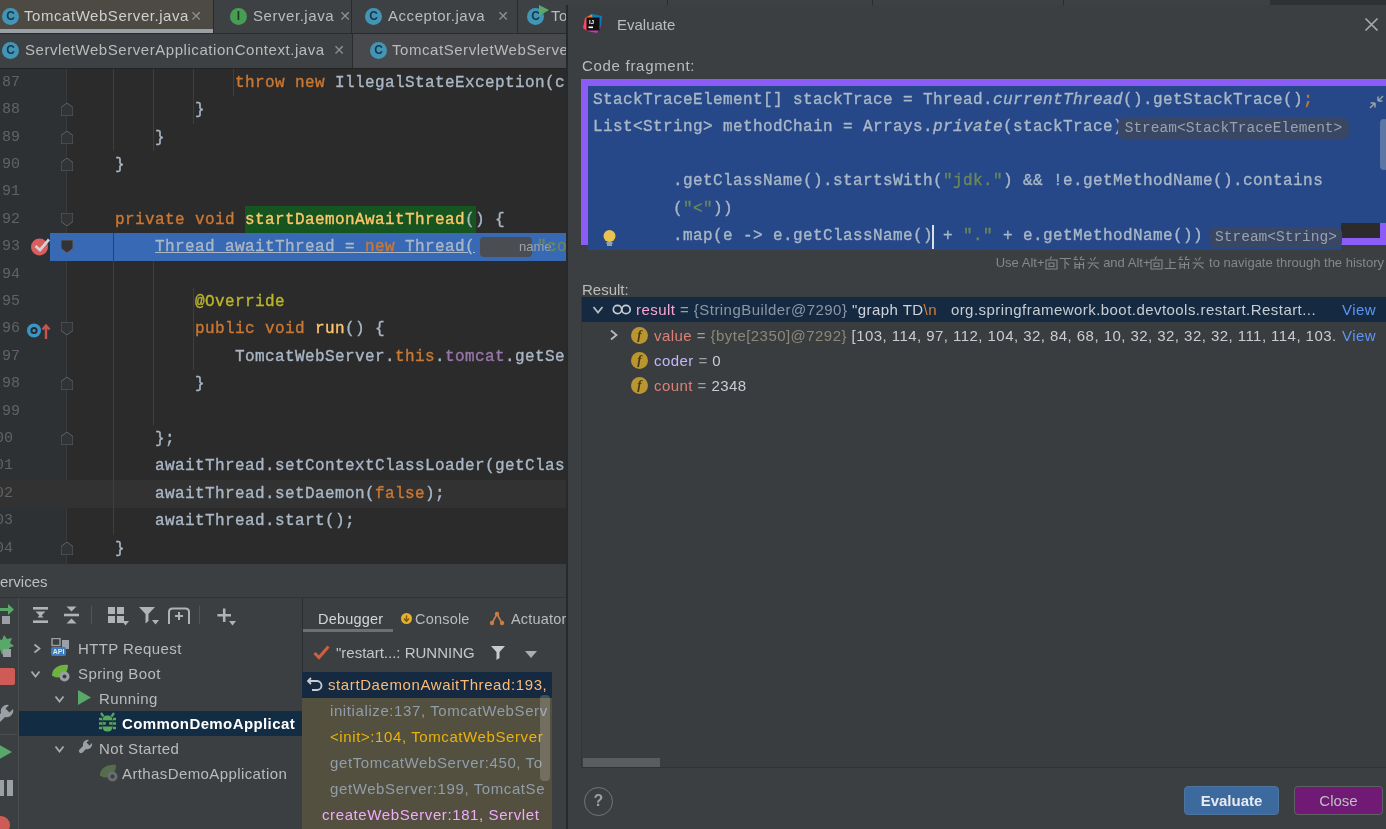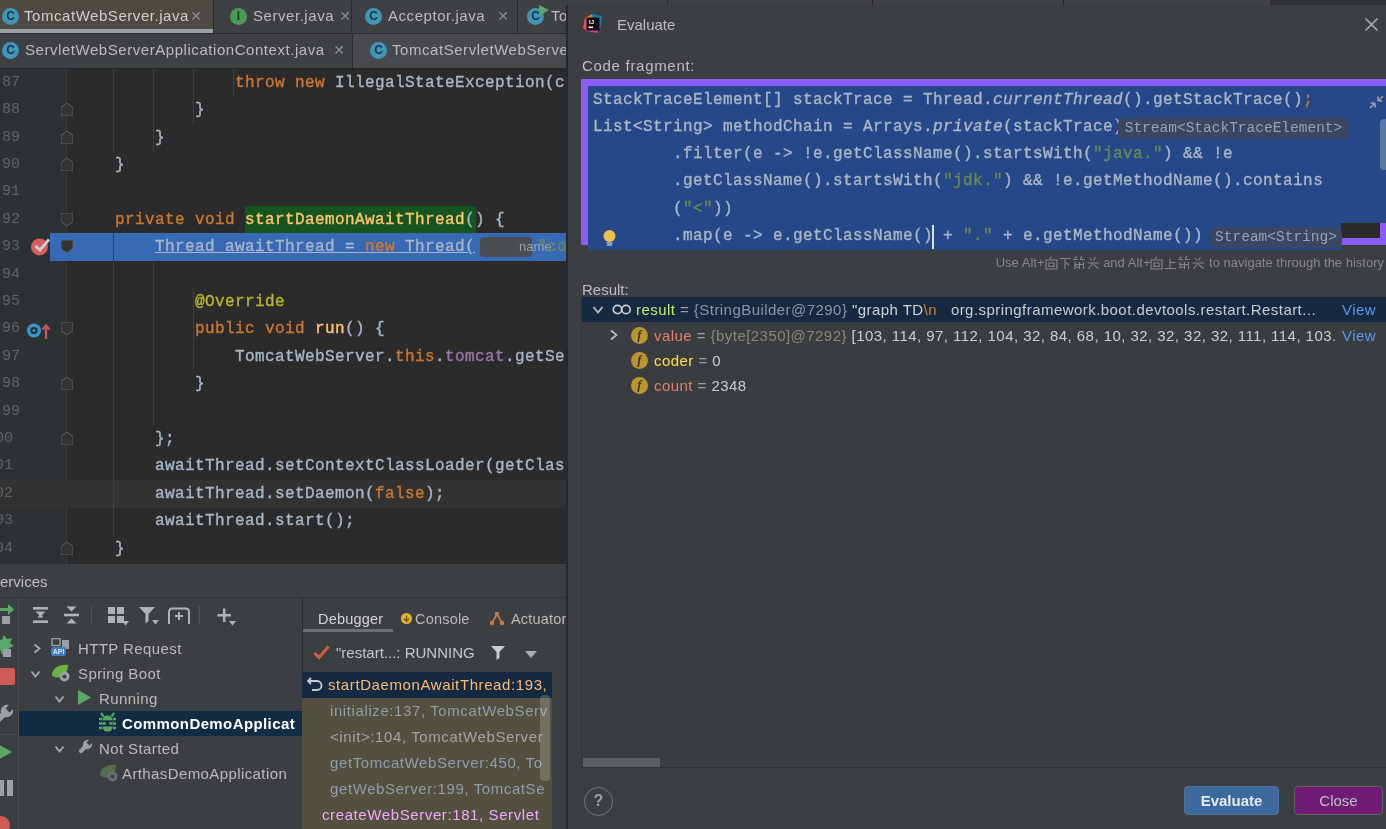--- a/index.html
+++ b/index.html
@@ -311,21 +311,21 @@
         <polygon points="1,1 13,1 7,8" fill="#a8adb0"></polygon>
       </svg>
 
     <div class="abs" style="left:302px;top:108px;width:250px;height:26px;background:#152a40;"></div>
     <div class="abs" style="left:302px;top:134px;width:250px;height:131px;background:#53503f;"></div>
     <svg class="abs" style="left:306px;top:112px;" width="18" height="17" viewBox="0 0 18 17">
       <path d="M5 2 L2 5 L5 8 M2 5 L11 5 a4.5 4.5 0 0 1 0 9 L6 14" stroke="#c8cdd3" stroke-width="1.8" fill="none"></path>
     </svg>
     <div class="abs" style="left:328px;top:108px;width:224px;height:26px;line-height:26px;font-size:15px;color:#fdba74;overflow:hidden;white-space:nowrap;letter-spacing:0.6px;">startDaemonAwaitThread:193,</div>
     <div class="abs" style="left:330px;top:134px;width:222px;height:26px;line-height:26px;font-size:15px;color:#909dab;overflow:hidden;white-space:nowrap;letter-spacing:0.6px;">initialize:137, TomcatWebServ</div>
-    <div class="abs" style="left:330px;top:160px;width:222px;height:26px;line-height:26px;font-size:15px;color:#a3a3a3;overflow:hidden;white-space:nowrap;letter-spacing:0.6px;">&lt;init&gt;:104, TomcatWebServer</div>
+    <div class="abs" style="left:330px;top:160px;width:222px;height:26px;line-height:26px;font-size:15px;color:#eab308;overflow:hidden;white-space:nowrap;letter-spacing:0.6px;">&lt;init&gt;:104, TomcatWebServer</div>
     <div class="abs" style="left:330px;top:186px;width:222px;height:26px;line-height:26px;font-size:15px;color:#909dab;overflow:hidden;white-space:nowrap;letter-spacing:0.6px;">getTomcatWebServer:450, To</div>
     <div class="abs" style="left:330px;top:212px;width:222px;height:26px;line-height:26px;font-size:15px;color:#909dab;overflow:hidden;white-space:nowrap;letter-spacing:0.6px;">getWebServer:199, TomcatSe</div>
     <div class="abs" style="left:322px;top:238px;width:222px;height:26px;line-height:26px;font-size:15px;color:#f0abfc;overflow:hidden;white-space:nowrap;letter-spacing:0.6px;">createWebServer:181, Servlet</div>
     <div class="abs" style="left:540px;top:131px;width:10px;height:86px;background:rgba(255,255,255,0.18);border-radius:4px;"></div>
   </div>
 
   <div class="abs" id="dialog" style="left:566px;top:5px;width:820px;height:824px;background:#3c3f41;overflow:hidden;">
     <div class="abs" style="left:0;top:0;width:2px;height:824px;background:#28292b;"></div>
 
     <svg class="abs" style="left:17px;top:9px;" width="20" height="20" viewBox="0 0 20 20">
@@ -342,21 +342,20 @@
       <path d="M2.5 2.5 L14.5 14.5 M14.5 2.5 L2.5 14.5" stroke="#a6a9ab" stroke-width="1.7"></path>
     </svg>
 
     <div class="abs" style="left:16px;top:52px;font-size:15px;color:#bcbcbc;letter-spacing:0.7px;">Code fragment:</div>
 
     <div class="abs" id="codebox" style="left:15px;top:74px;width:806px;height:166px;background:#2b2b2b;border:7px solid #8b5cf6;">
       <div class="abs" style="left:0;top:0;width:804px;height:136.5px;background:#264889;"></div>
       <div class="abs" style="left:0;top:136.5px;width:753px;height:27.5px;background:#264889;"></div>
       <div class="cl mono" style="top:0.5px;">StackTraceElement[] stackTrace = Thread.<em>currentThread</em>().getStackTrace()<span class="o">;</span></div>
       <div class="cl mono" style="top:27.8px;">List&lt;String&gt; methodChain = Arrays.<em>private</em>(stackTrace)</div>
-      <div class="cl mono" style="top:55.1px;">        .filter(e -&gt; !e.getClassName().startsWith(<span class="g">"java."</span>) &amp;&amp; !e</div>
       <div class="cl mono" style="top:82.4px;">        .getClassName().startsWith(<span class="g">"jdk."</span>) &amp;&amp; !e.getMethodName().contains</div>
       <div class="cl mono" style="top:109.7px;">        (<span class="g">"&lt;"</span>))</div>
       <div class="cl mono" style="top:137px;">        .map(e -&gt; e.getClassName() + <span class="g">"."</span> + e.getMethodName())</div>
       <div class="hint" style="left:530px;top:31.5px;width:231px;">Stream&lt;StackTraceElement&gt;</div>
       <div class="hint" style="left:622px;top:140.7px;width:132px;">Stream&lt;String&gt;</div>
       <div class="abs" style="left:344px;top:139px;width:1.6px;height:24px;background:#dcdfe1;"></div>
       <svg class="abs" style="left:13px;top:143px;" width="17" height="19" viewBox="0 0 17 19">
         <circle cx="8.5" cy="7" r="6" fill="#ecc24e"></circle>
         <path d="M5.5 14 L11.5 14 M6 16 L11 16" stroke="#b5bcc0" stroke-width="1.6"></path>
       </svg>
@@ -384,30 +383,30 @@
       <div class="abs" style="left:0;top:0;width:1px;height:472px;background:#323436;"></div>
       <div class="abs" style="left:0;top:471px;width:805px;height:1px;background:#303234;"></div>
       <div class="abs" style="left:1px;top:1px;width:804px;height:25px;background:#152a40;"></div>
       <svg class="abs" style="left:11px;top:9px;" width="12" height="10" viewBox="0 0 12 10">
           <path d="M1.5 2 L6 7.5 L10.5 2" stroke="#b6bcc2" stroke-width="1.8" fill="none"></path>
         </svg>
       <svg class="abs" style="left:30px;top:6px;" width="22" height="15" viewBox="0 0 22 15">
         <circle cx="6.5" cy="7.5" r="4.2" stroke="#c7cdd3" stroke-width="1.7" fill="none"></circle>
         <circle cx="15" cy="7.5" r="4.2" stroke="#c7cdd3" stroke-width="1.7" fill="none"></circle>
       </svg>
-      <div class="rrow" style="left:55px;top:1px;width:700px;"><span style="color:#bef264;">result</span><span style="color:#9aa0a6;"> = </span><span style="color:#8b97a6;">{StringBuilder@7290} </span><span style="color:#ced3d9;">"graph TD</span><span style="color:#cc8242;">\n</span><span style="color:#c8cdd3;">&nbsp;&nbsp;&nbsp;org.springframework.boot.devtools.restart.Restart...</span></div>
+      <div class="rrow" style="left:55px;top:1px;width:700px;"><span style="color:#f9a8d4;">result</span><span style="color:#9aa0a6;"> = </span><span style="color:#8b97a6;">{StringBuilder@7290} </span><span style="color:#ced3d9;">"graph TD</span><span style="color:#cc8242;">\n</span><span style="color:#c8cdd3;">&nbsp;&nbsp;&nbsp;org.springframework.boot.devtools.restart.Restart...</span></div>
       <div class="rrow" style="left:761px;top:1px;color:#5b97f5;">View</div>
       <svg class="abs" style="left:27px;top:33px;" width="11" height="12" viewBox="0 0 11 12">
           <path d="M3 1.5 L8.5 6 L3 10.5" stroke="#b6bcc2" stroke-width="1.8" fill="none"></path>
         </svg>
       <div class="ficon" style="left:50px;top:31px;">f</div>
       <div class="rrow" style="left:73px;top:27px;width:682px;"><span style="color:#df8076;">value</span><span style="color:#9aa0a6;"> = </span><span style="color:#8a8878;">{byte[2350]@7292} </span><span style="color:#c8cdd3;">[103, 114, 97, 112, 104, 32, 84, 68, 10, 32, 32, 32, 32, 111, 114, 103...</span></div>
       <div class="rrow" style="left:761px;top:27px;color:#5b97f5;">View</div>
       <div class="ficon" style="left:50px;top:56px;">f</div>
-      <div class="rrow" style="left:73px;top:52px;"><span style="color:#fde047;">coder</span><span style="color:#9aa0a6;"> = </span><span style="color:#c8cdd3;">0</span></div>
+      <div class="rrow" style="left:73px;top:52px;"><span style="color:#c4b5fd;">coder</span><span style="color:#9aa0a6;"> = </span><span style="color:#c8cdd3;">0</span></div>
       <div class="ficon" style="left:50px;top:81px;">f</div>
       <div class="rrow" style="left:73px;top:77px;"><span style="color:#df8076;">count</span><span style="color:#9aa0a6;"> = </span><span style="color:#c8cdd3;">2348</span></div>
       <div class="abs" style="left:2px;top:462px;width:77px;height:9px;background:#595d5f;"></div>
     </div>
 
     <div class="abs" style="left:18px;top:782px;width:29px;height:29px;border-radius:50%;border:1.5px solid #72767a;color:#9ba0a4;font-size:16px;font-weight:bold;text-align:center;line-height:26px;">?</div>
     <div class="abs" style="left:618px;top:781px;width:95px;height:29px;background:#3c6a9e;border:1px solid #4c749f;border-radius:4px;color:#e6eaee;font-size:15px;font-weight:bold;text-align:center;line-height:27px;">Evaluate</div>
     <div class="abs" style="left:728px;top:781px;width:89px;height:29px;background:#701a75;border:1px solid #5d6164;border-radius:4px;color:#bcc0c4;font-size:15px;text-align:center;line-height:27px;">Close</div>
   </div>
 

